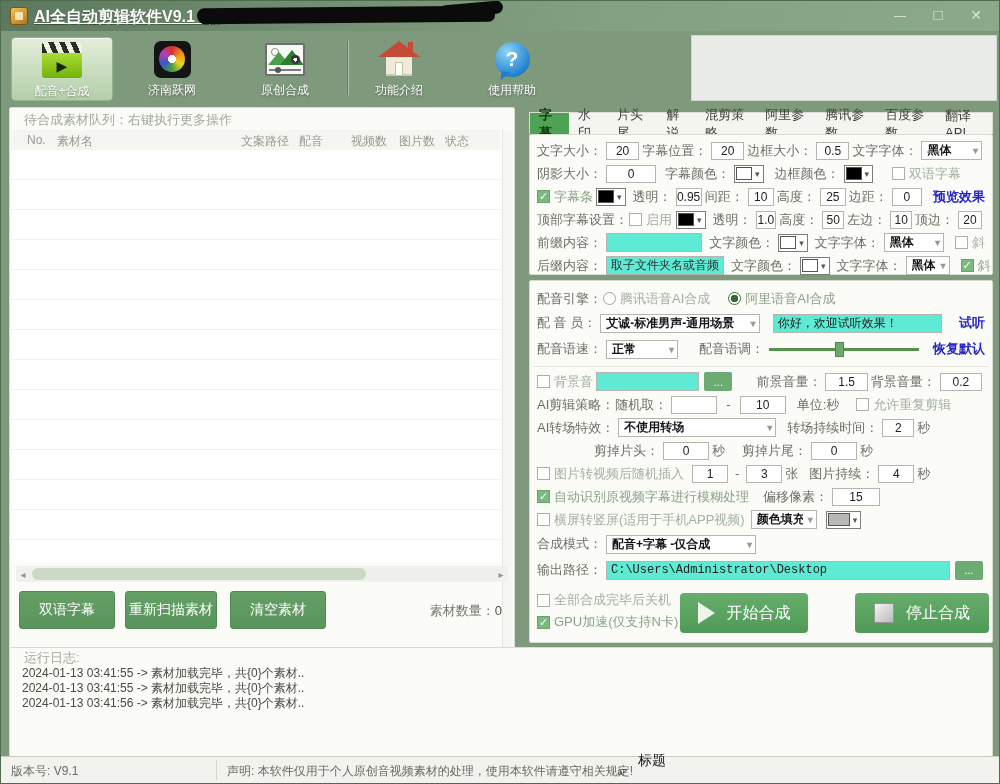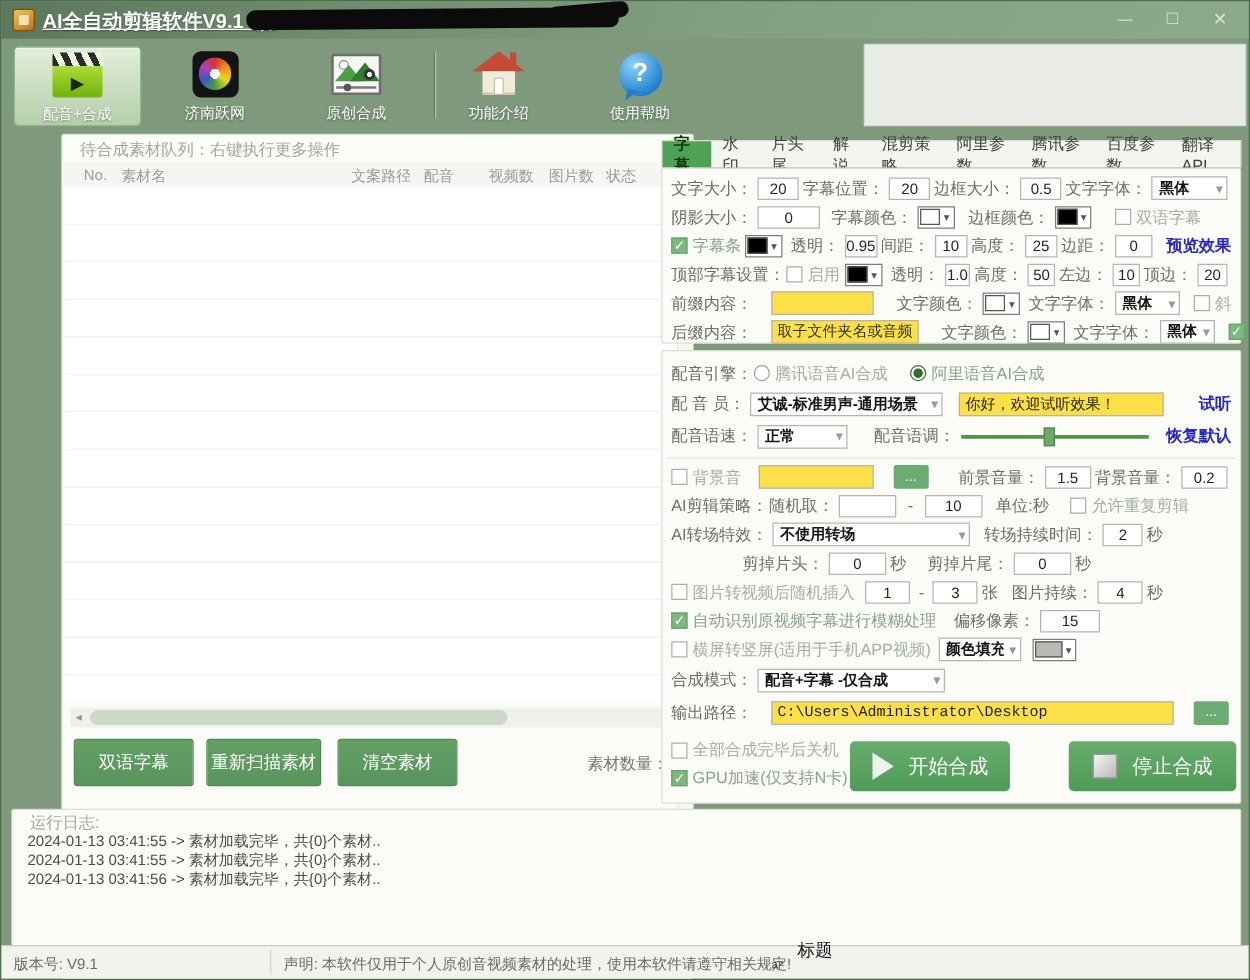--- a/index.html
+++ b/index.html
@@ -121,22 +121,22 @@
   .chk.on { background:#7cb87f; border-color:#67a36a; }
   .chk.on::after { content:"✓"; position:absolute; left:1px; top:-1px; color:#fff; font-size:11px; }
   .radio { width:13px; height:13px; border:1px solid #9aa69a; border-radius:50%; background:#fff; display:inline-block; margin-right:4px; }
   .radio.on { border-color:#3f6f3f; background:radial-gradient(circle,#2e6e2e 0 3.5px,#fff 4px); }
   .gray { color:#a2b09f; }
   .grn  { color:#8ba288; }
   .link { color:#2727c9; font-weight:bold; margin-left:8px; cursor:default; }
   .slider { position:relative; width:150px; height:15px; margin:0 4px; }
   .slider .track { position:absolute; left:0; right:0; top:6px; height:3px; background:#55924c; }
   .slider .handle { position:absolute; left:44%; top:0; width:9px; height:15px; background:#6da96d; border:1px solid #4d874d; }
-  .txt { height:19px; border:1px solid #b5b5af; background:#fde047; color:#222; font-size:12px;
-         display:inline-flex; align-items:center; padding:0 4px; margin:0 14px; }
+  .txt { height:19px; border:1px solid #b5b5af; background:#5eead4; color:#222; font-size:12px;
+         display:inline-flex; align-items:center; padding:0 4px; margin:0 3px; }
   .gbtn-sm { background:#6cab71; color:#fff; border-radius:2px; height:19px; min-width:28px; display:inline-flex;
          align-items:center; justify-content:center; font-size:11px; margin:0 2px; cursor:default; }
   .sep { height:1px; background:#e7e7e0; margin:4px 3px 3px 3px; }
   .big-btn { position:absolute; height:40px; border-radius:4px; color:#fff; font-size:16px;
          background:linear-gradient(#67ad6d,#4f9a56); display:flex; align-items:center; justify-content:center; gap:12px; cursor:default; }
   .play-tri { width:0; height:0; border-left:17px solid #ecf4ec; border-top:11px solid transparent; border-bottom:11px solid transparent; }
   .stop-sq { width:20px; height:20px; background:linear-gradient(135deg,#f4f4f4,#b9b9b9); border:1px solid #979797; }
 
   
   .log-lines { position:absolute; left:12px; top:18px; right:12px; color:#4b4b45; font-size:12px; line-height:15px; }
@@ -209,21 +209,21 @@
     <div class="tlabel">功能介绍</div>
   </div>
   <div class="tbtn" style="left:460px;">
     <div class="ticon">
         <div class="help"></div>
       </div>
     <div class="tlabel">使用帮助</div>
   </div>
   <div class="tb-panel"></div>
 
-  <div class="gbox" style="left:8px; top:106px; width:506px; height:676px;margin-left:40px;">
+  <div class="gbox" style="left:8px; top:106px; width:506px; height:676px;">
     <div class="legend">待合成素材队列：右键执行更多操作</div>
     <div class="q-header">
       <span style="left:16px">No.</span>
       <span style="left:46px">素材名</span>
       <span style="left:230px">文案路径</span>
       <span style="left:288px">配音</span>
       <span style="left:340px">视频数</span>
       <span style="left:388px">图片数</span>
       <span style="left:434px">状态</span>
     </div>

